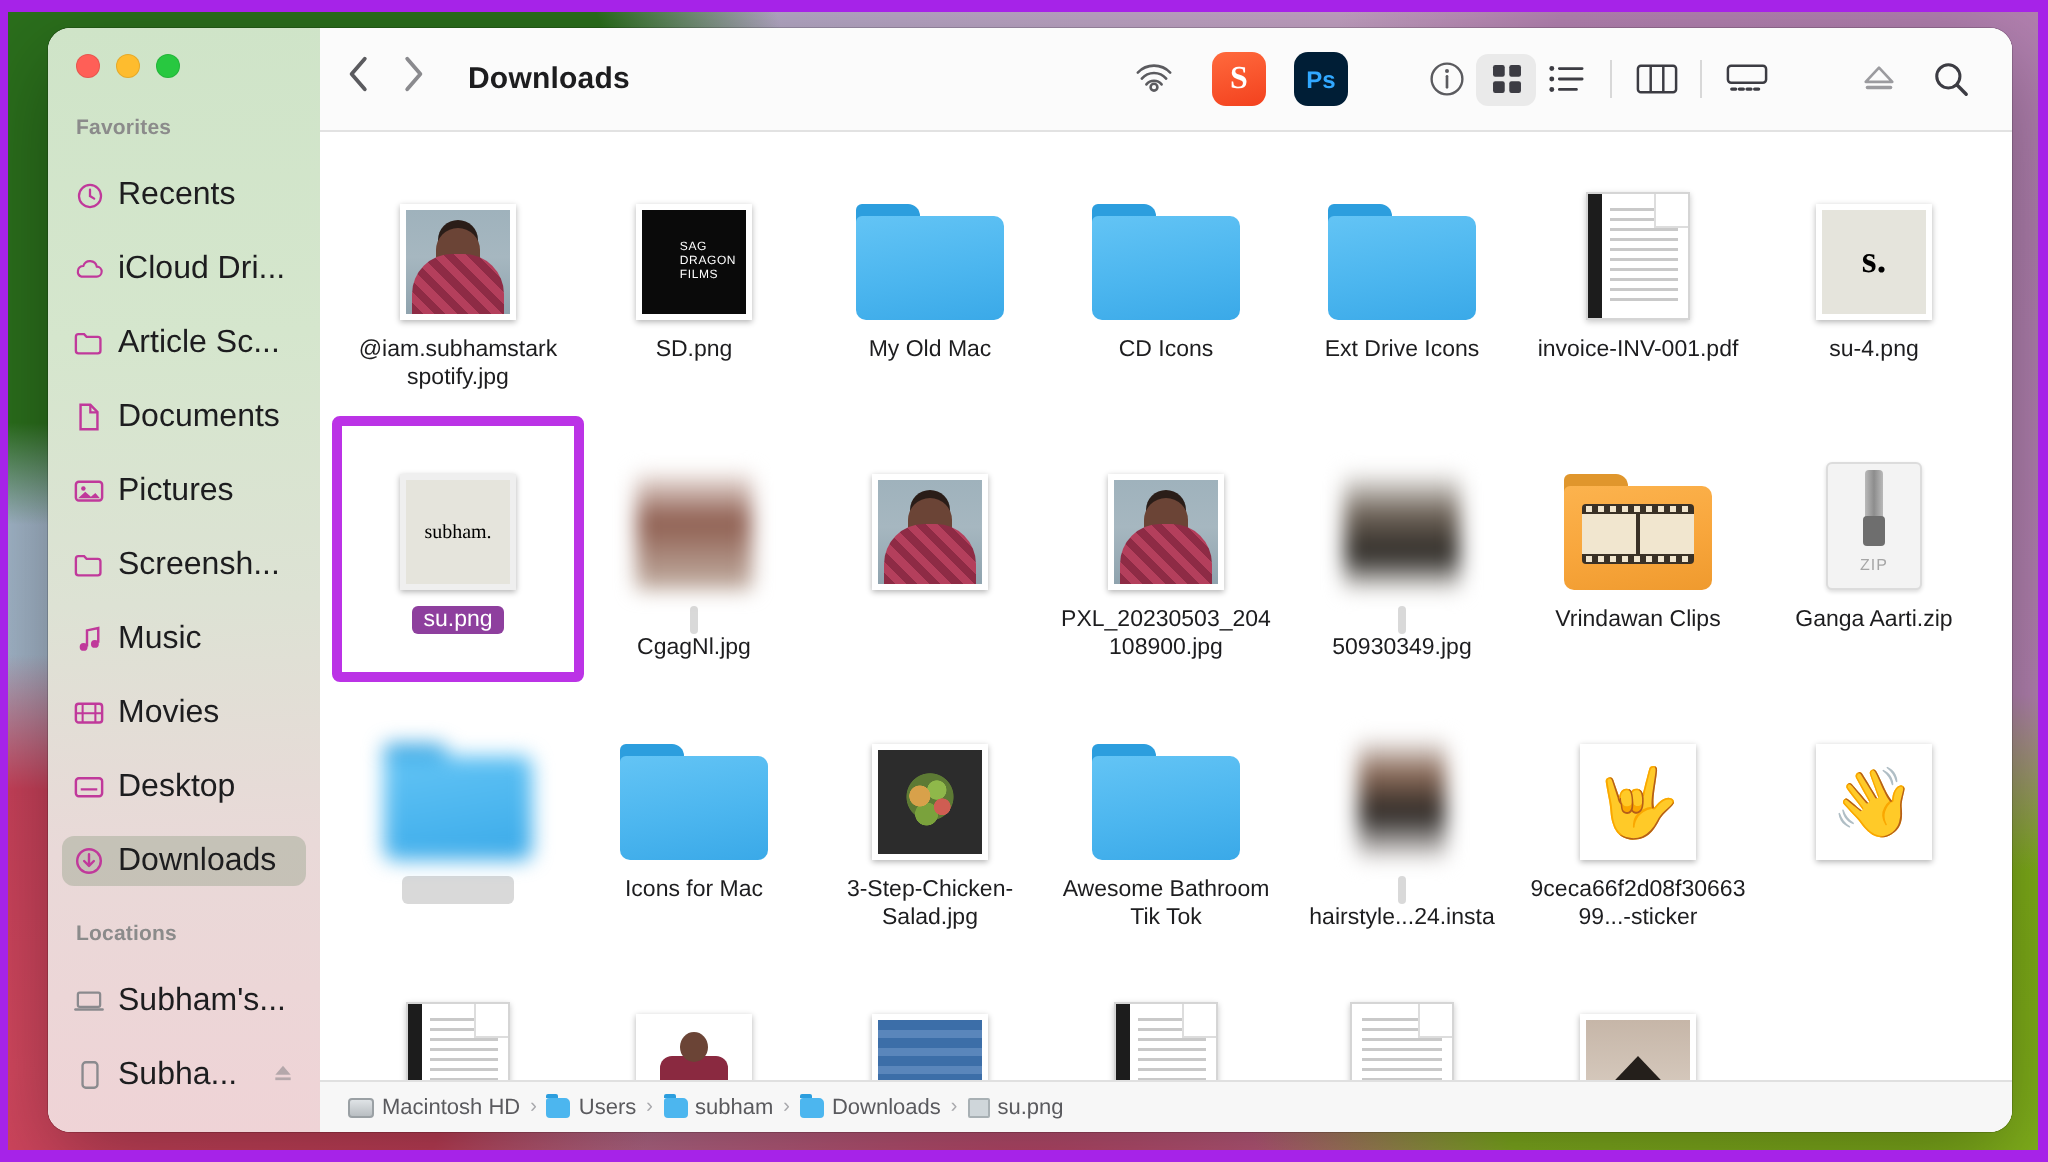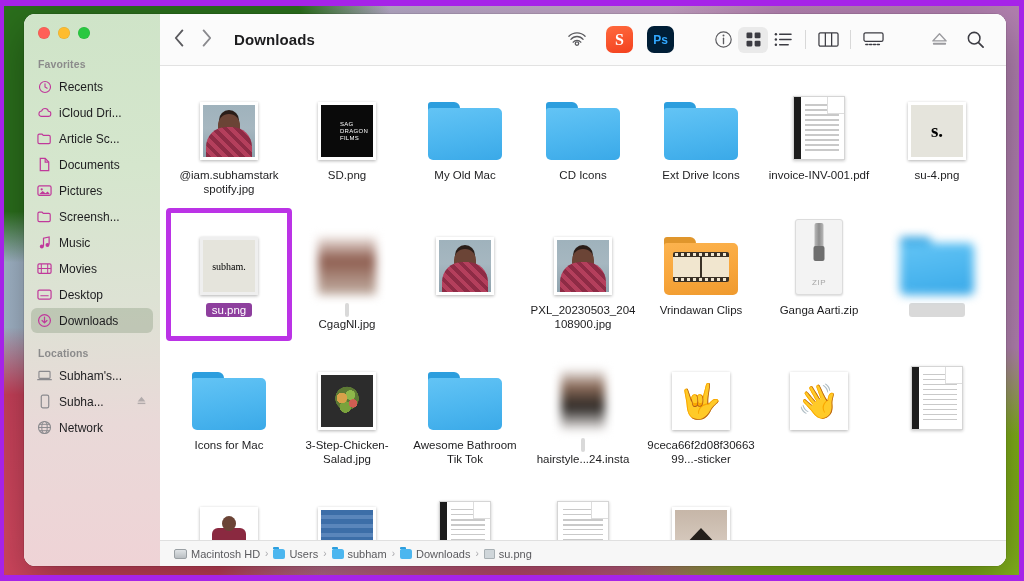--- a/index.html
+++ b/index.html
@@ -61,23 +61,23 @@
   .light.red { background:#ff5f57; box-shadow: inset 0 0 0 0.5px rgba(0,0,0,.10); }
   .light.yellow { background:#febc2e; box-shadow: inset 0 0 0 0.5px rgba(0,0,0,.10); }
   .light.green { background:#28c840; box-shadow: inset 0 0 0 0.5px rgba(0,0,0,.10); }
 
   .sb-section {
     font-size: 10.5px; font-weight: bold; color: #8b8b8b;
     padding: 6px 0 3px 14px; letter-spacing: .1px;
   }
   .sb-item {
     display:flex; align-items:center; gap:7px;
-    height: 25px; margin: 1px 7px; padding: 0 6px;
+    height: 25px; margin: 12px 7px; padding: 0 6px;
     border-radius: 6px; white-space: nowrap; overflow: hidden;
-    font-size: 12px; color: #1d1d1f;
+    font-size: 16px; color: #1d1d1f;
   }
   .sb-item.selected { background: rgba(130,150,120,0.34); }
   .sb-ico { width:15px; height:15px; flex:0 0 15px; display:flex; align-items:center; justify-content:center; }
   .sb-ico svg { display:block; }
   .sb-label { overflow:hidden; text-overflow:clip; }
   .eject-mini { margin-left:auto; opacity:.5; }
 
   
   #main {
     flex: 1; display: flex; flex-direction: column;
@@ -195,21 +195,21 @@
     position:relative; overflow:hidden;
   }
   .ph-doc .spine { position:absolute; left:0; top:0; width:7px; height:100%; background:#1c1c1c; }
   .ph-doc .lines {
     position:absolute; left:11px; top:7px; right:5px; bottom:6px;
     background: repeating-linear-gradient(180deg,#c9c9c9 0 1.5px, transparent 1.5px 5px);
   }
   .ph-doc .fold { position:absolute; right:0; top:0; width:17px; height:17px;
     background:#fff; border-left:0.5px solid #ddd; border-bottom:0.5px solid #ddd; }
   .zipfile {
-    width: 48px; height: 76px; background:#f3f3f3;
+    width: 48px; height: 64px; background:#f3f3f3;
     border:0.5px solid #dcdcdc; border-radius:3px; position:relative;
     box-shadow: 0 1px 2px rgba(0,0,0,.14);
   }
   .zipfile .zipper { position:absolute; left:50%; top:3px; transform:translateX(-50%);
      width:9px; height:34px; background: linear-gradient(90deg,#b9b9b9,#8d8d8d,#b9b9b9); border-radius:2px;}
   .zipfile .pull { position:absolute; left:50%; top:26px; transform:translateX(-50%);
      width:11px; height:15px; background:#6e6e6e; border-radius:2px;}
   .zipfile .zt { position:absolute; bottom:7px; left:0; right:0; text-align:center;
      font-size:8px; color:#a6a6a6; letter-spacing:.5px;}
   .blurfill { filter: blur(5px); }
@@ -550,20 +550,27 @@
               </div>
           </div>
           <div class="cell">
             <div class="thumb">
                 <div class="photo ph-sky ph-person"></div>
               </div>
             <div class="caption">PXL_20230503_204108900.jpg</div>
           </div>
           <div class="cell">
             <div class="thumb">
+                <div class="photo blurfill" style="background:linear-gradient(180deg,#f0efed 0%,#6d6257 35%,#2c2925 70%,#e7e5e2 100%);border:none;box-shadow:none"></div>
+              </div>
+            <div class="caption redacted-line">&nbsp;</div>
+            <div class="caption" style="margin-top:0">50930349.jpg</div>
+          </div>
+          <div class="cell">
+            <div class="thumb">
               <div class="folder orange">
                   <div class="tab"></div>
                   <div class="body"></div>
                   <div class="film">
                     <div class="film-div"></div>
                   </div>
                 </div>
             </div>
             <div class="caption">Vrindawan Clips</div>
           </div>

